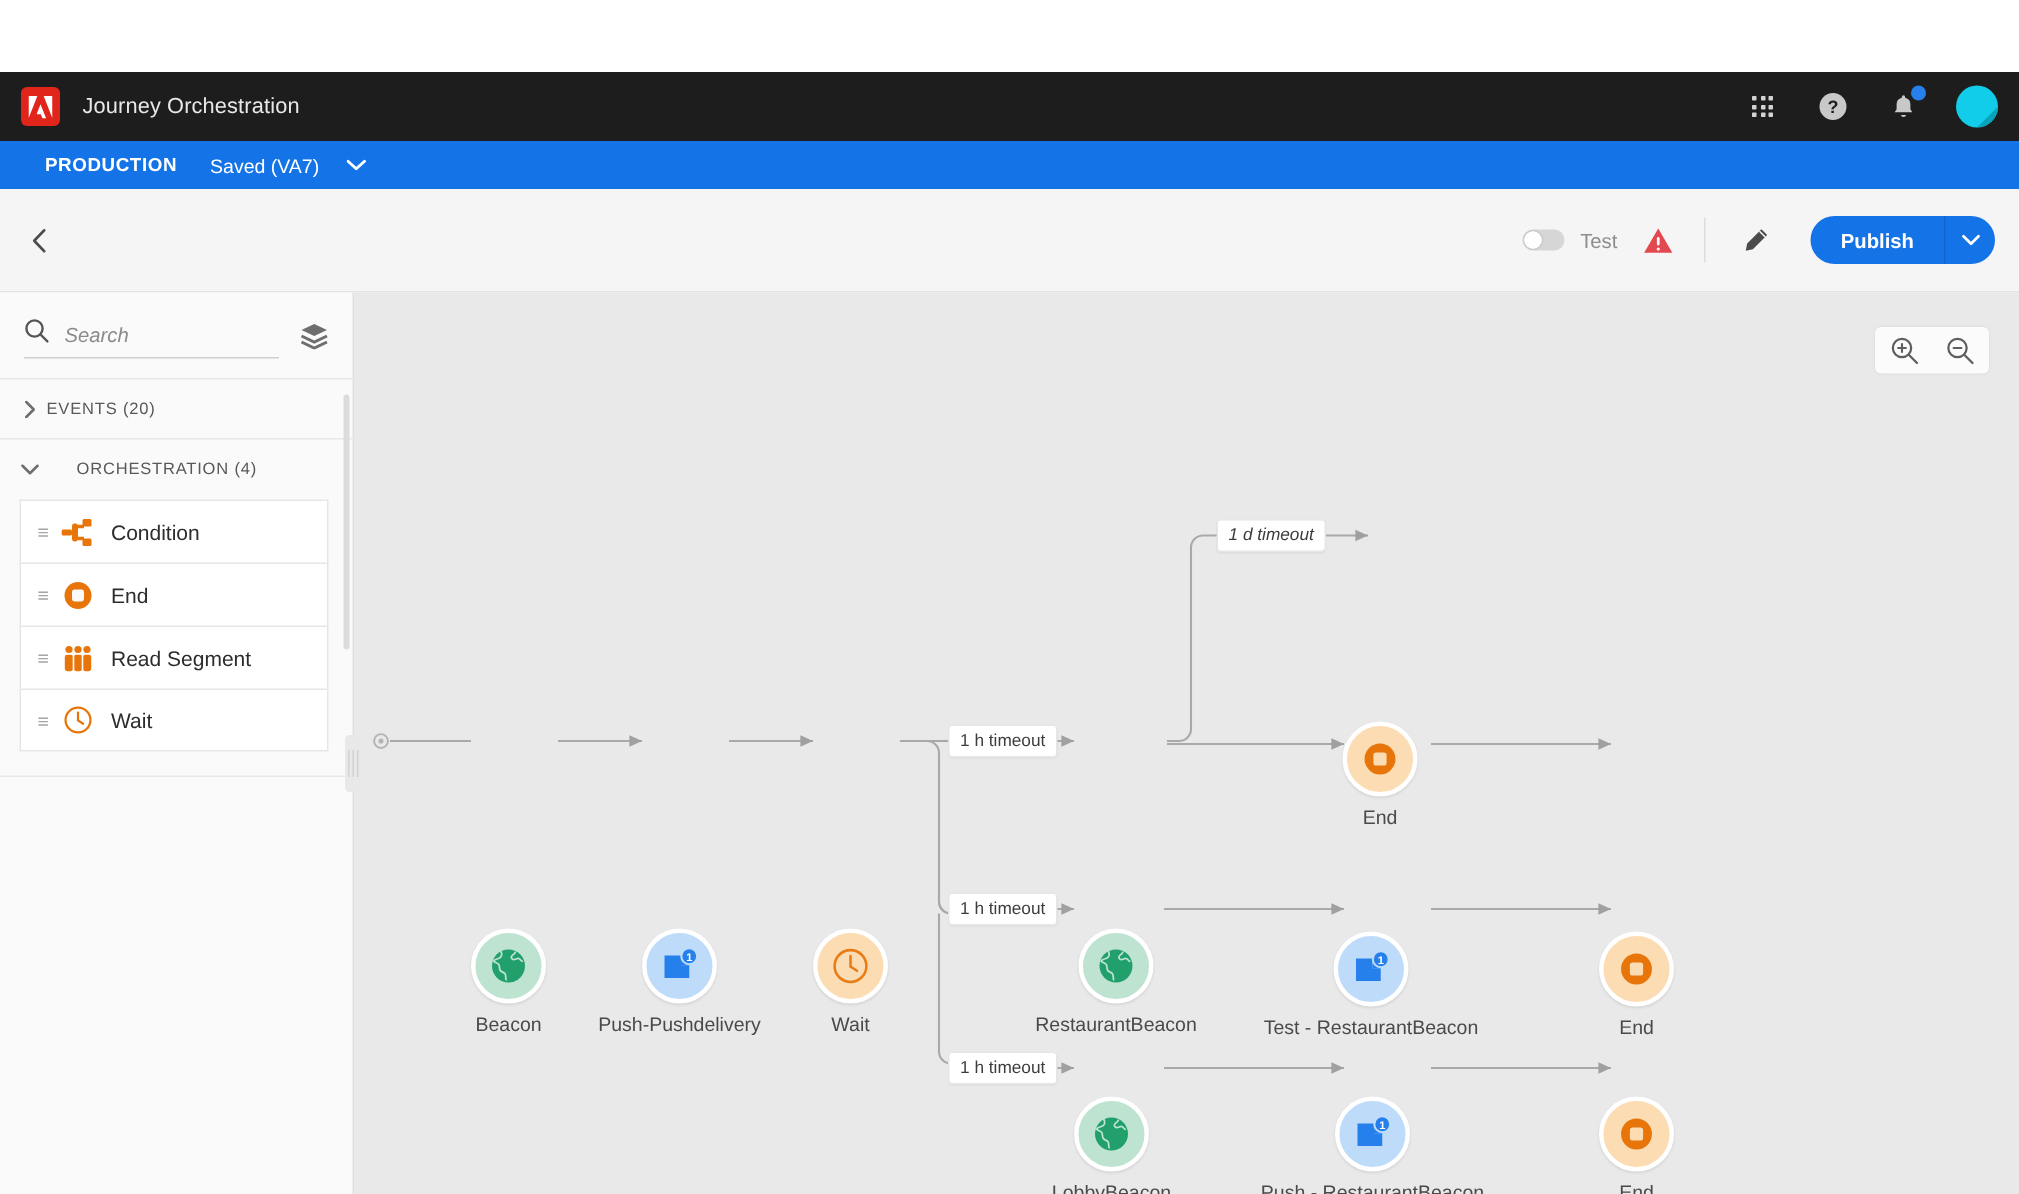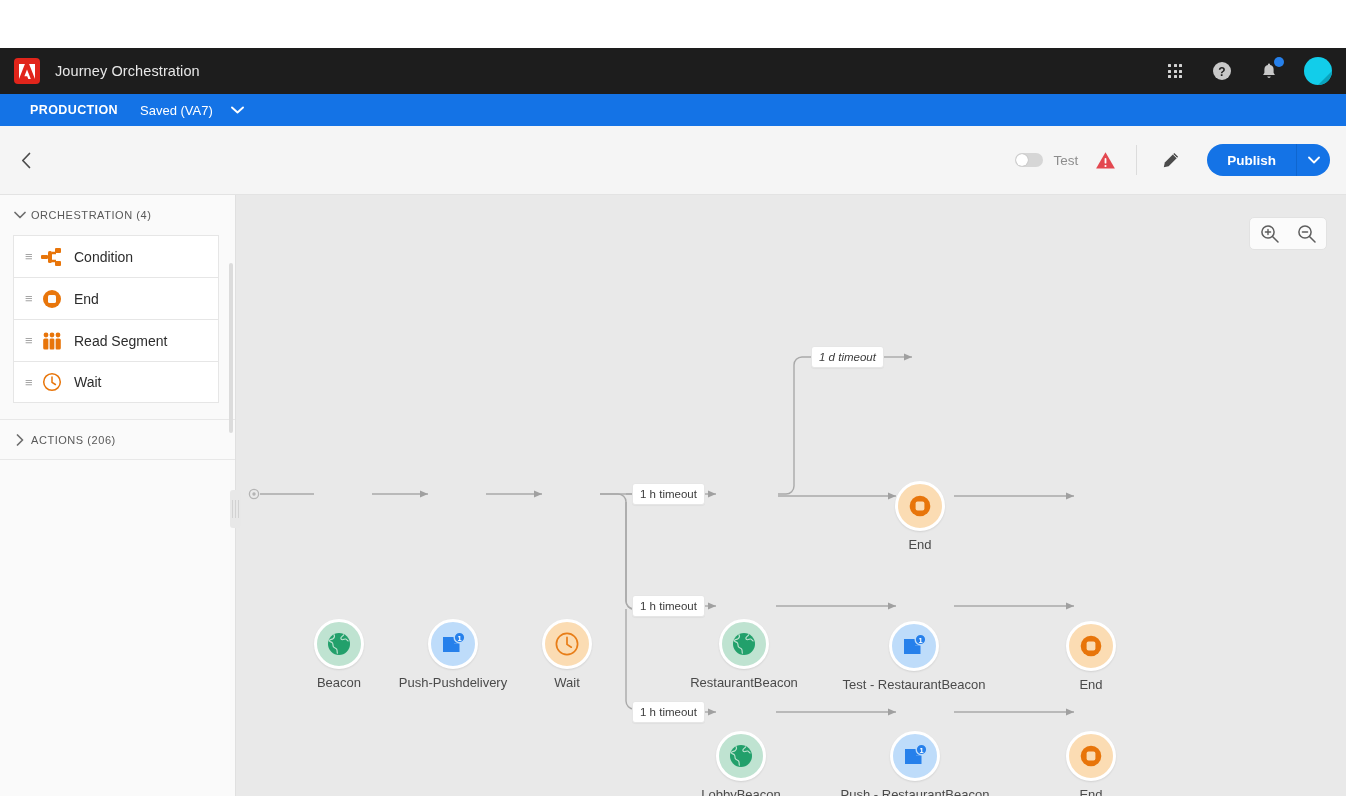--- a/index.html
+++ b/index.html
@@ -250,23 +250,49 @@
             <path d="M1 1.5l5 5 5-5" stroke="#fff" stroke-width="1.8" fill="none" stroke-linecap="round" stroke-linejoin="round"></path>
           </svg>
       </button>
     </div>
   </div>
 </div>
 
 <div class="body-row">
 
   <div class="sidebar">
-
-
-    <div class="group-head" style="border-bottom:none;">
+    <div class="search-row">
+      <div class="search-inner">
+        <span>
+          <svg width="17" height="17" viewBox="0 0 17 17">
+              <circle cx="7" cy="7" r="5.4" stroke="#555" stroke-width="1.6" fill="none"></circle>
+              <path d="M11 11l4.6 4.6" stroke="#555" stroke-width="1.6" stroke-linecap="round"></path>
+            </svg>
+        </span>
+        <input class="search-input" placeholder="Search" style="">
+      </div>
+      <span class="layers-btn">
+        <svg width="19" height="18" viewBox="0 0 19 18">
+          <path d="M9.5 1L18 5 9.5 9 1 5z" fill="#6e6e6e"></path>
+          <path d="M1 9l8.5 4L18 9" stroke="#6e6e6e" stroke-width="2" fill="none"></path>
+          <path d="M1 13l8.5 4 8.5-4" stroke="#6e6e6e" stroke-width="2" fill="none"></path>
+        </svg>
+      </span>
+    </div>
+
+    <div class="group-head">
+      <span class="tw">
+        <svg width="8" height="12" viewBox="0 0 8 12">
+            <path d="M1.5 1l5 5-5 5" stroke="#6e6e6e" stroke-width="1.7" fill="none" stroke-linecap="round" stroke-linejoin="round"></path>
+          </svg>
+      </span>
+      <span>EVENTS (20)</span>
+    </div>
+
+    <div class="group-head" style="border-bottom:none;gap:20px;">
       <span class="tw">
         <svg width="12" height="8" viewBox="0 0 12 8">
             <path d="M1 1.5l5 5 5-5" stroke="#6e6e6e" stroke-width="1.7" fill="none" stroke-linecap="round" stroke-linejoin="round"></path>
           </svg>
       </span>
       <span>ORCHESTRATION (4)</span>
     </div>
 
     <div class="palette">
       <div class="pal-item">
@@ -316,28 +342,20 @@
           <svg width="20" height="20" viewBox="0 0 20 20">
               <circle cx="10" cy="10" r="8.3" stroke="#e8750a" stroke-width="1.5" fill="none"></circle>
               <path d="M10 5v5.3l3.4 2.2" stroke="#e8750a" stroke-width="1.5" fill="none" stroke-linecap="round"></path>
             </svg>
         </span>
         <span class="pal-label">Wait</span>
       </div>
     </div>
 
     <div class="group-sep" style="margin-top:16px;"></div>
-    <div class="group-head">
-      <span class="tw">
-        <svg width="8" height="12" viewBox="0 0 8 12">
-            <path d="M1.5 1l5 5-5 5" stroke="#6e6e6e" stroke-width="1.7" fill="none" stroke-linecap="round" stroke-linejoin="round"></path>
-          </svg>
-      </span>
-      <span>ACTIONS (206)</span>
-    </div>
 
     <div class="sb-scroll"></div>
     <div class="splitter">
         <i></i>
         <i></i>
         <i></i>
       </div>
   </div>
 
   <div class="canvas">

